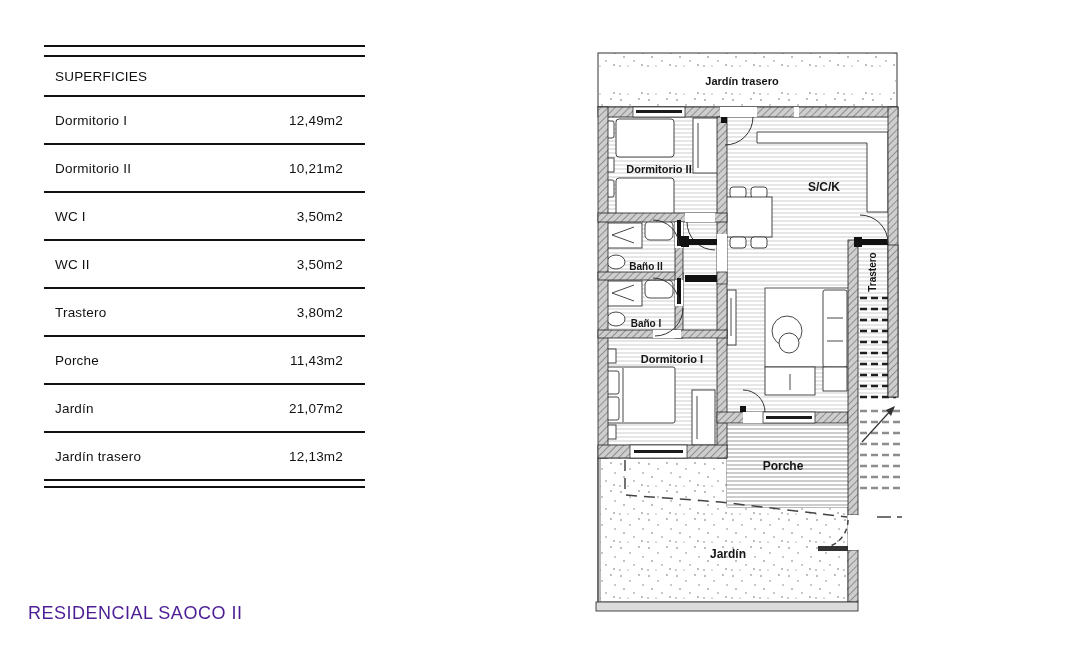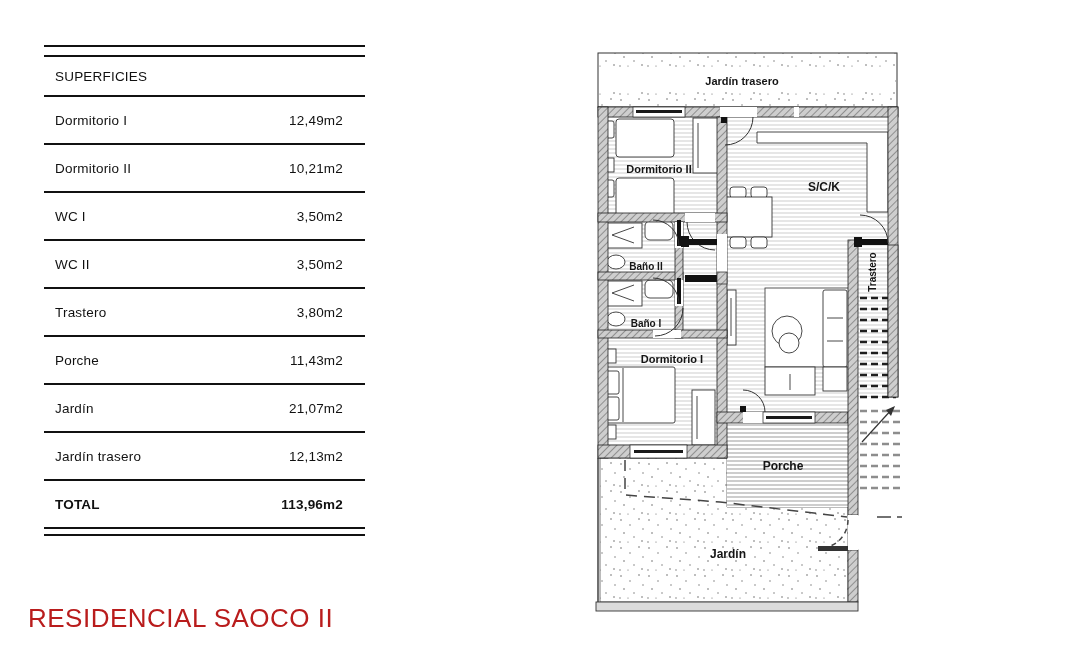--- a/index.html
+++ b/index.html
@@ -17,21 +17,21 @@
     height:46px;border-bottom:2px solid #111;
     font-size:13.5px;letter-spacing:.2px;
   }
   .row.header{height:38px;}
   .row .lbl{padding-left:11px;}
   .row .val{padding-right:22px;}
   .row.total .lbl,.row.total .val{font-weight:bold;}
   
   .plan-title{
     position:absolute;left:28px;top:603px;
-    font-size:26px;letter-spacing:.5px;color:#b91c1c;
+    font-size:18px;letter-spacing:.5px;color:#4c1d95;
   }
   
   #plan{position:absolute;left:590px;top:40px;}
   text{font-family:"Liberation Sans", sans-serif;}
   .room-label{font-size:11px;font-weight:bold;fill:#151515;}
   .room-label.small{font-size:10px;}
   .room-label.big{font-size:12px;}
 </style>
 </head>
 <body>
@@ -72,24 +72,20 @@
     </div>
     <div class="row">
       <span class="lbl">Jardín</span>
       <span class="val">21,07m2</span>
     </div>
     <div class="row">
       <span class="lbl">Jardín trasero</span>
       <span class="val">12,13m2</span>
     </div>
 
-    <div class="row total">
-      <span class="lbl">TOTAL</span>
-      <span class="val">113,96m2</span>
-    </div>
     <div class="rule gap6"></div>
   </div>
 
   <div class="plan-title">RESIDENCIAL SAOCO  II</div>
 
   <svg id="plan" width="330" height="580" viewBox="0 0 330 580">
     <defs>
       <pattern id="hatch" width="5" height="5" patternUnits="userSpaceOnUse" patternTransform="rotate(45)">
         <rect width="5" height="5" fill="#cecece"></rect>
         <line x1="0" y1="0" x2="0" y2="5" stroke="#6d6d6d" stroke-width="1.3"></line>

